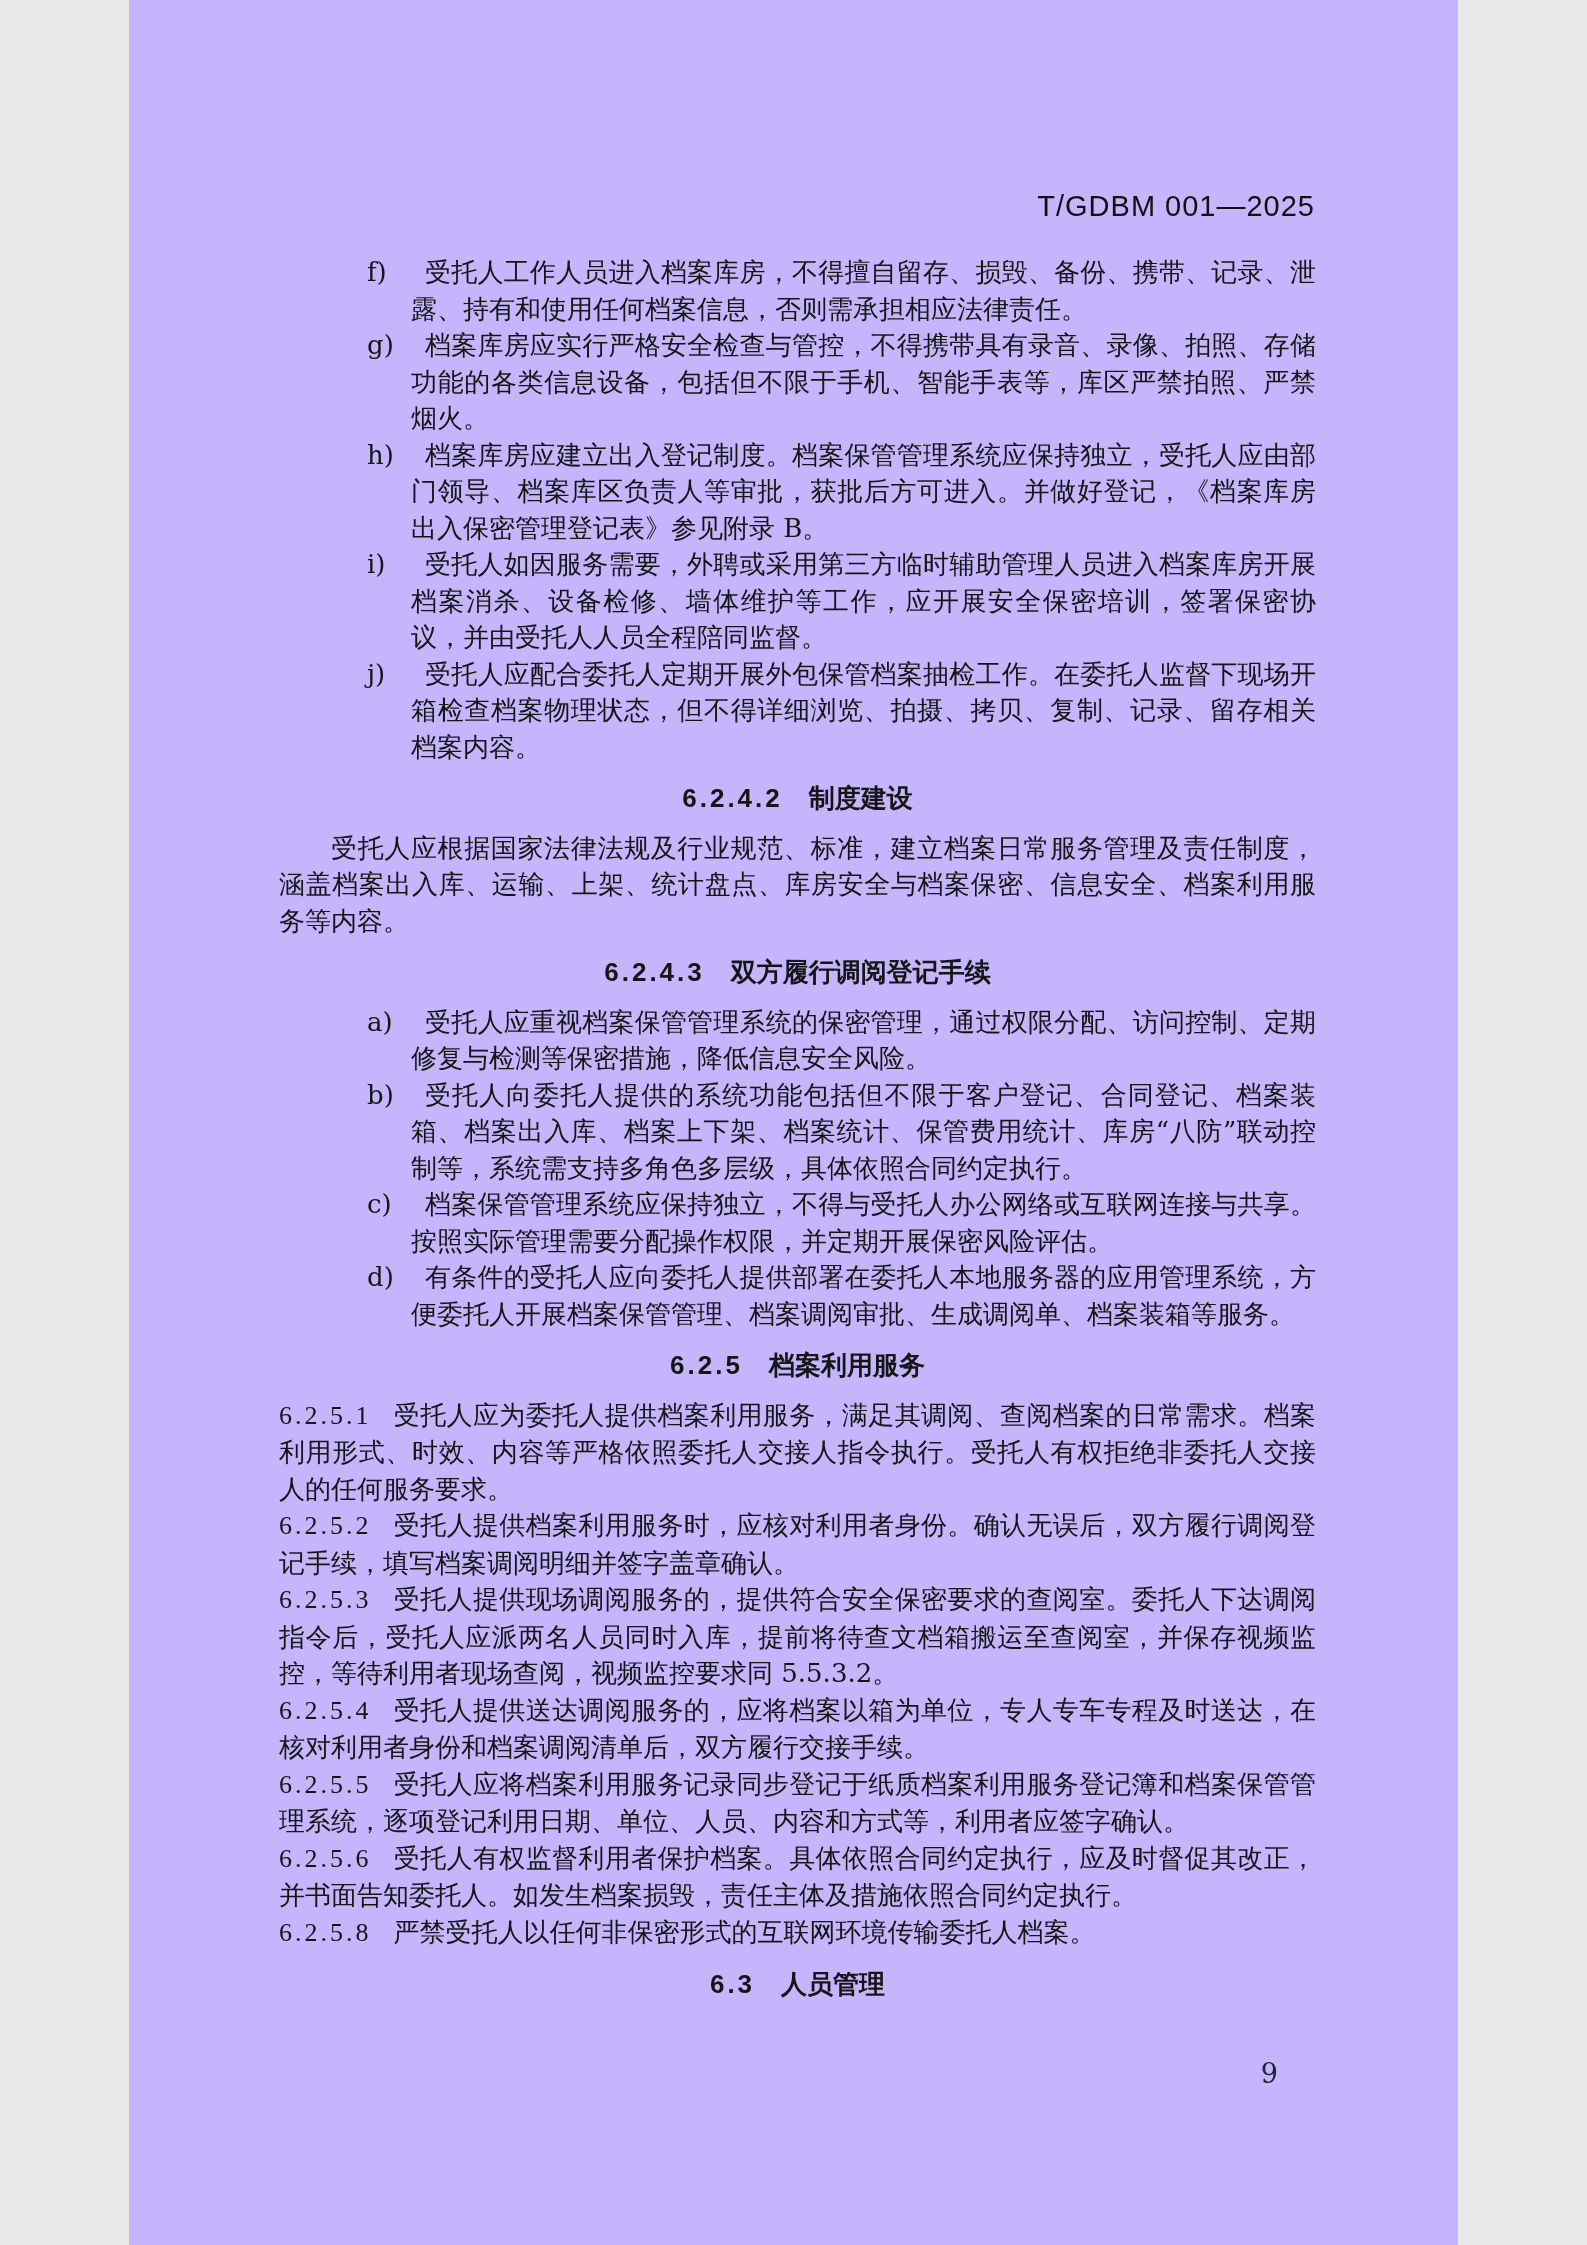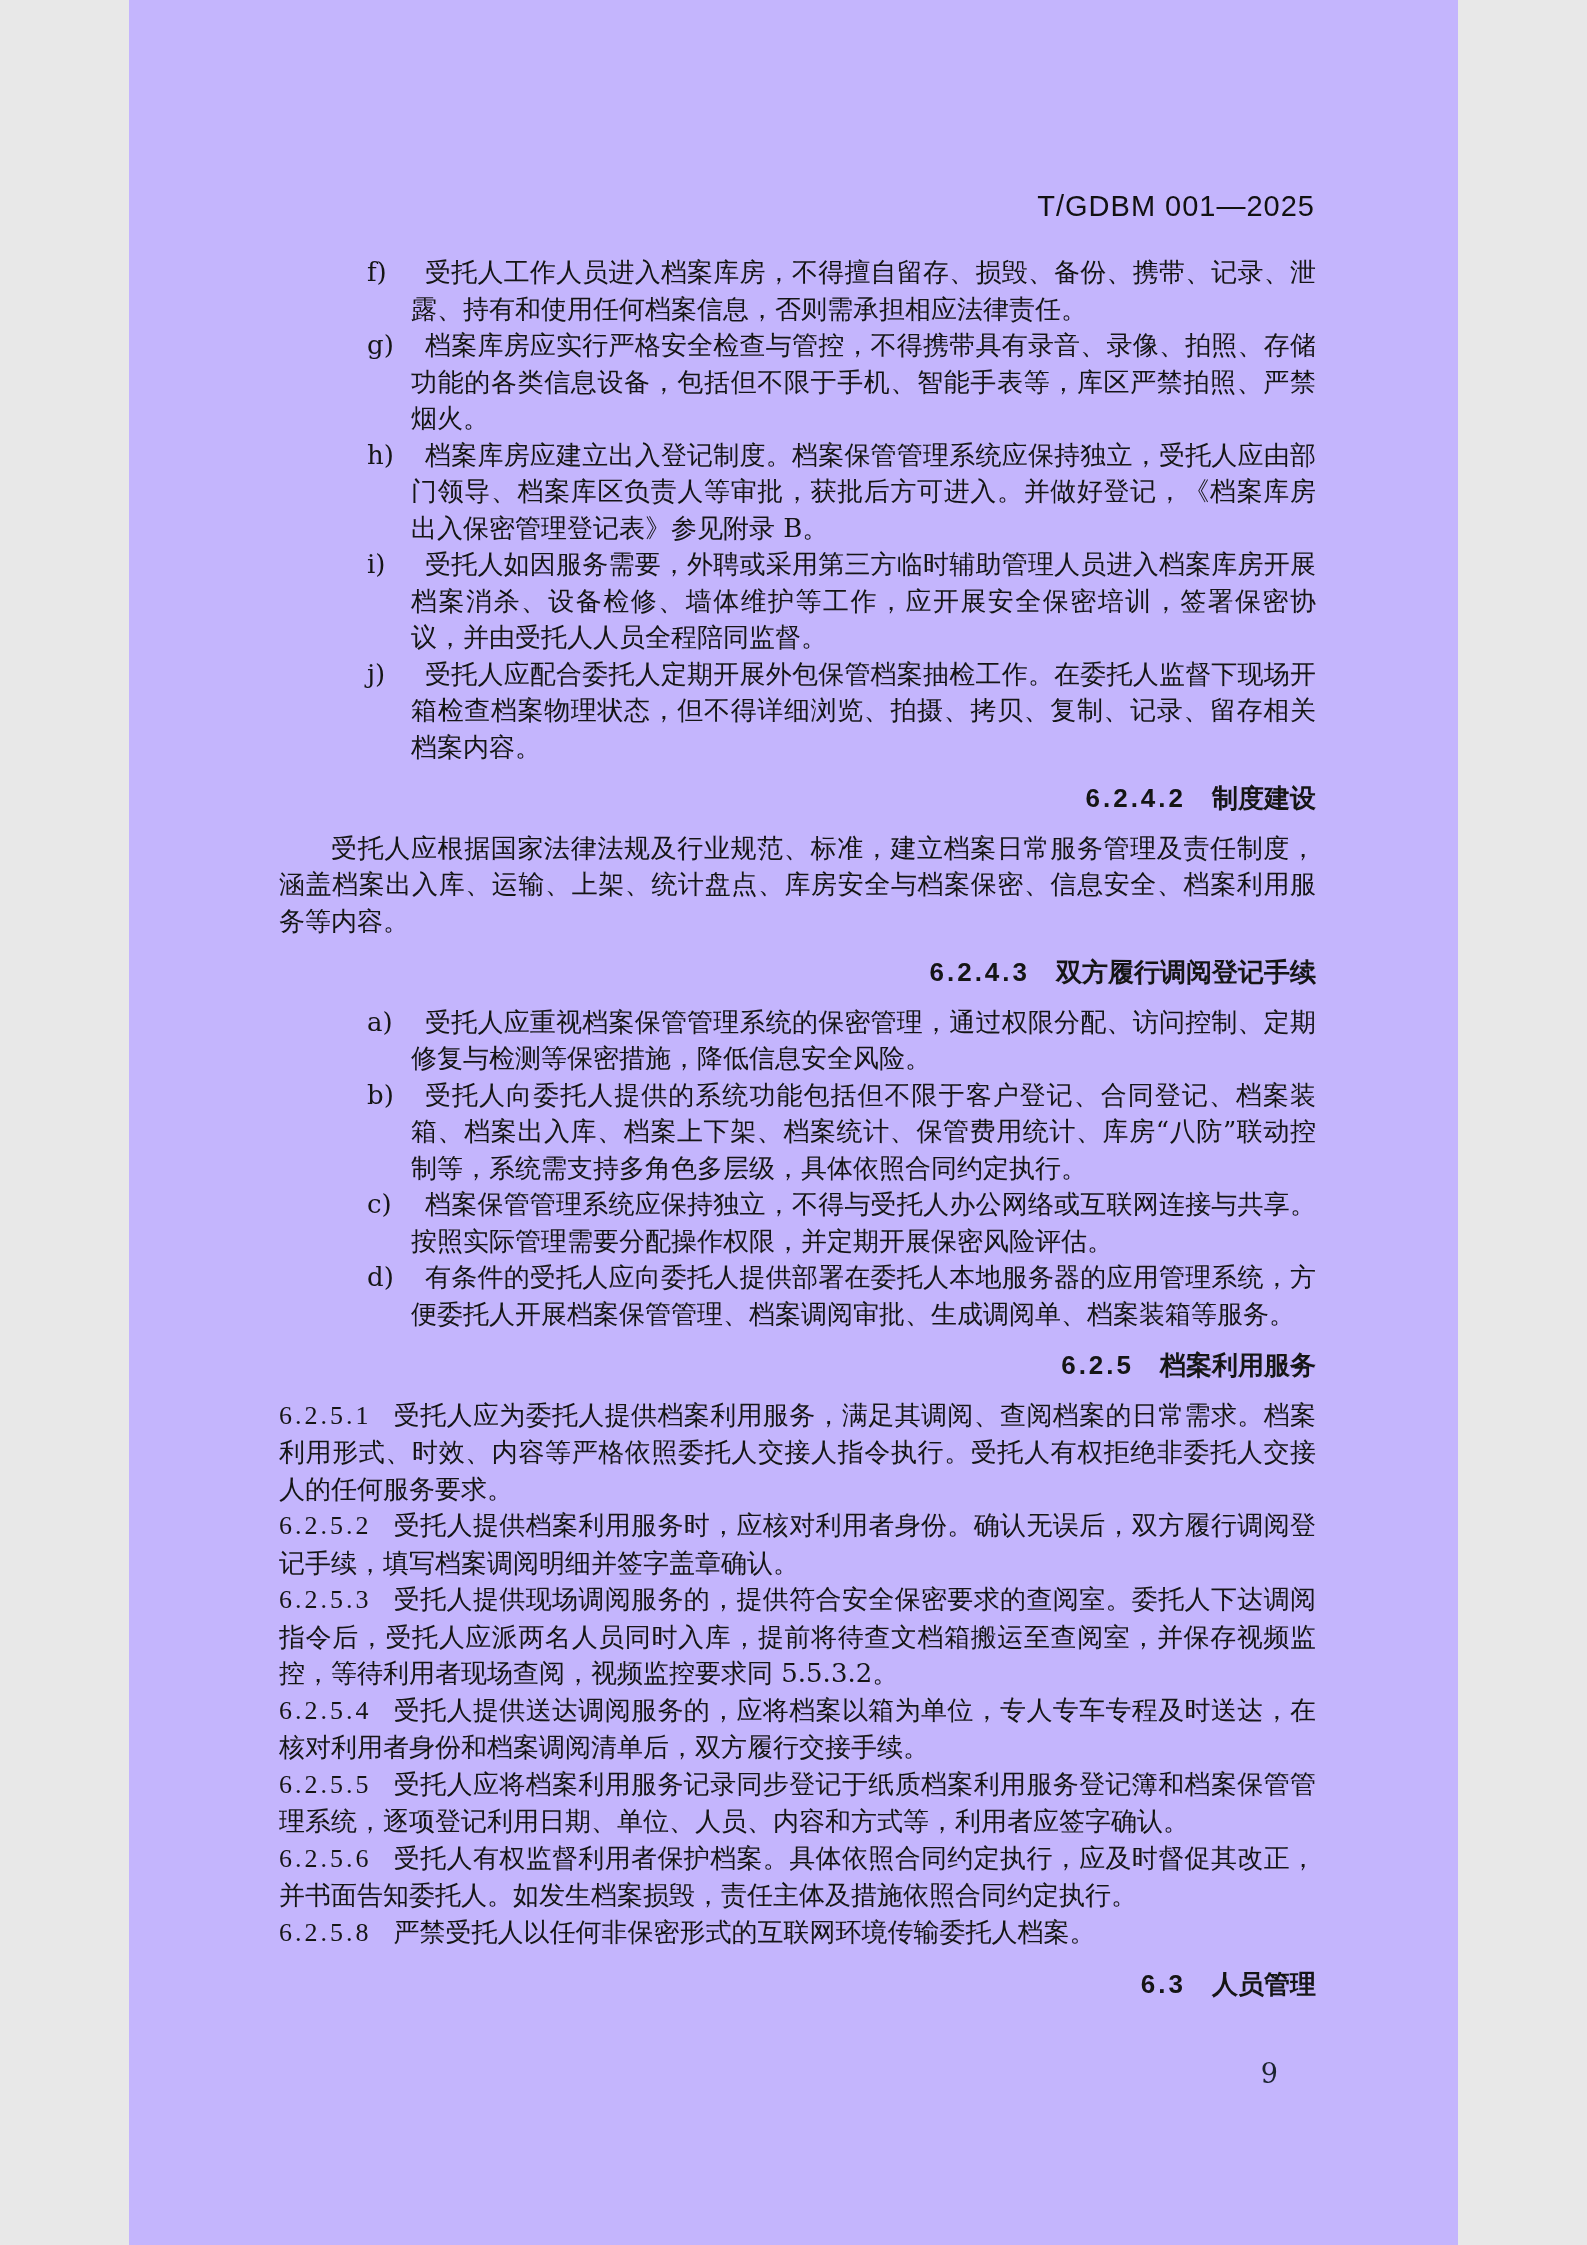--- a/index.html
+++ b/index.html
@@ -39,21 +39,21 @@
     left:88px;top:0;
     text-indent:0;
     font-family:"DejaVu Serif","Liberation Serif",serif;
   }
   .heading{
     font-family:"Liberation Sans","DejaVu Sans",sans-serif;
     font-weight:700;
     font-size:26px;
     margin-top:15px !important;
     margin-bottom:13px !important;
-    text-align:right;
+    text-align:center;
   }
   .heading .num{
     letter-spacing:3px;
     margin-right:26px;
   }
   .para{ text-indent:52px; }
   .clause .clause-num{
     font-family:Liberation Serif, serif;
     letter-spacing:3px;
     margin-right:22px;

